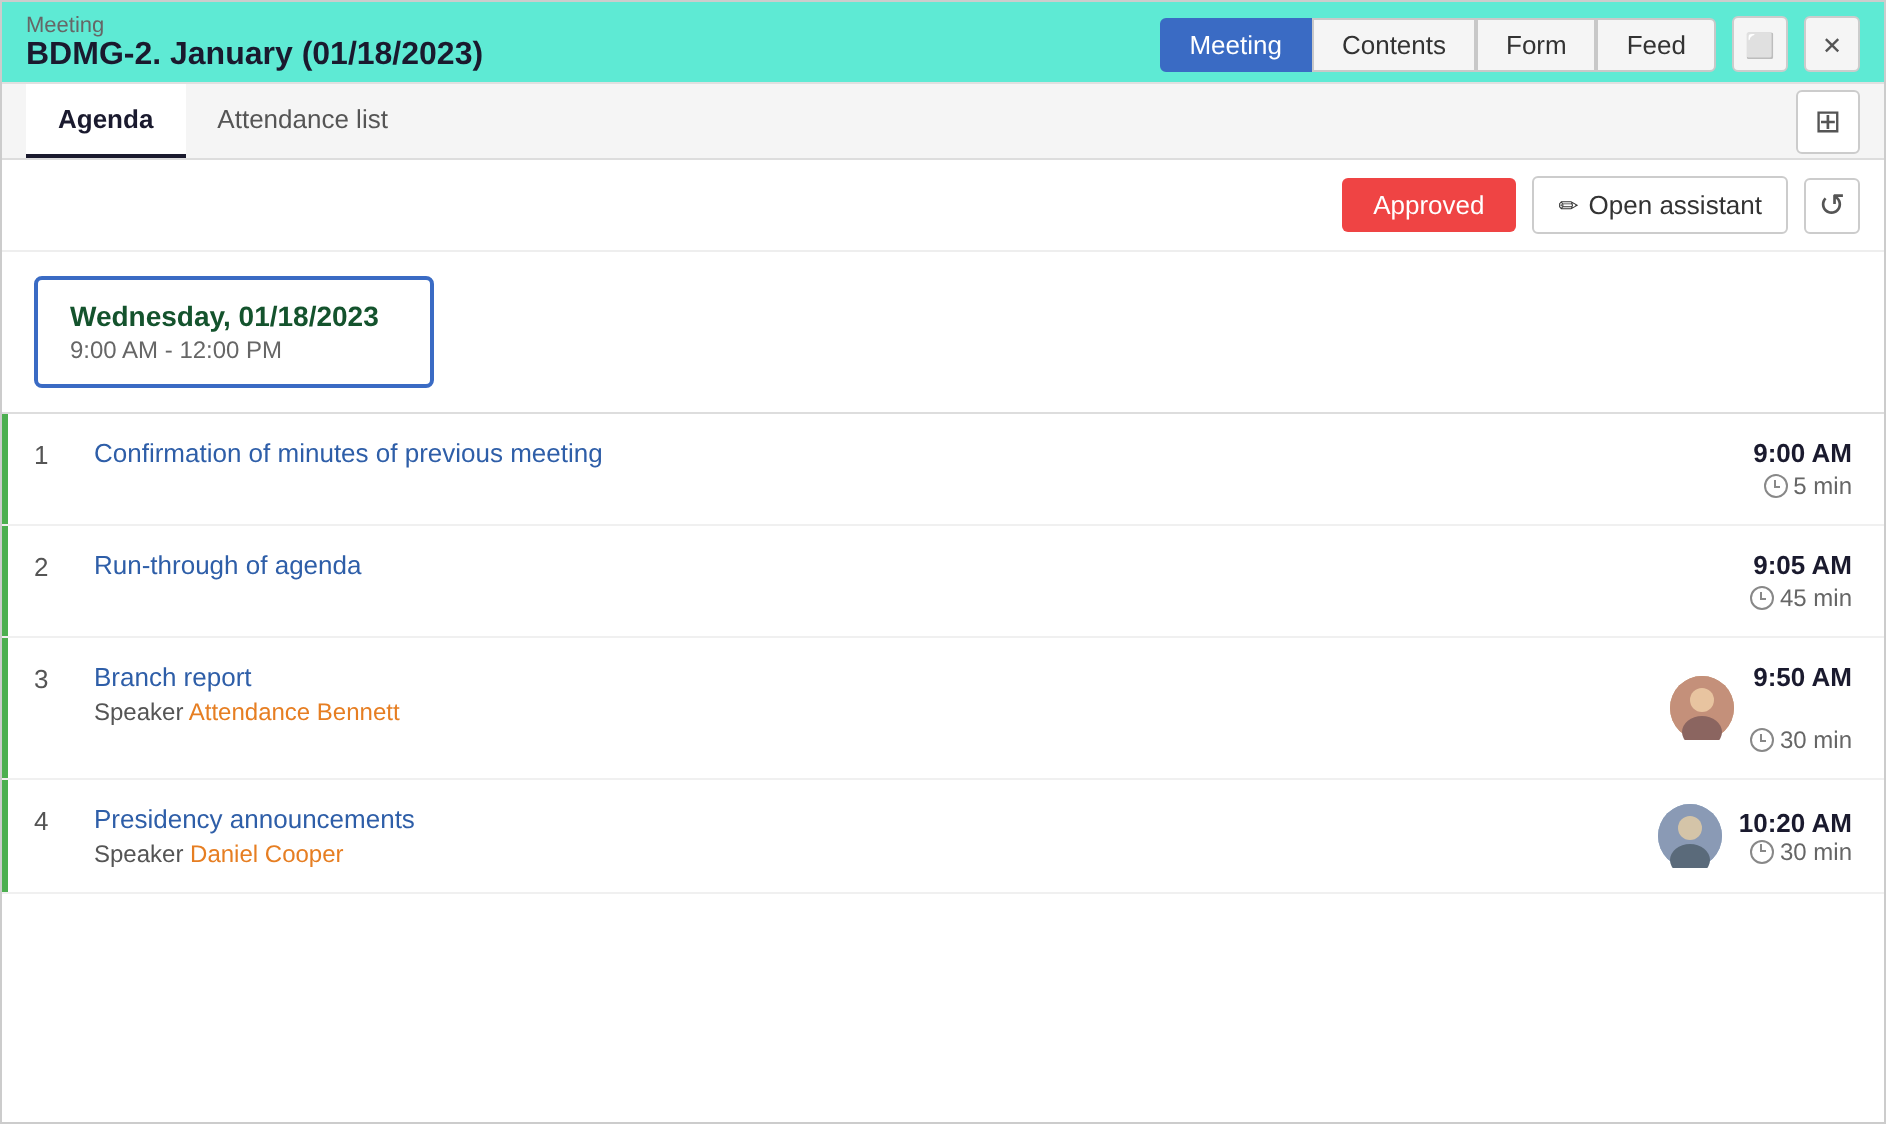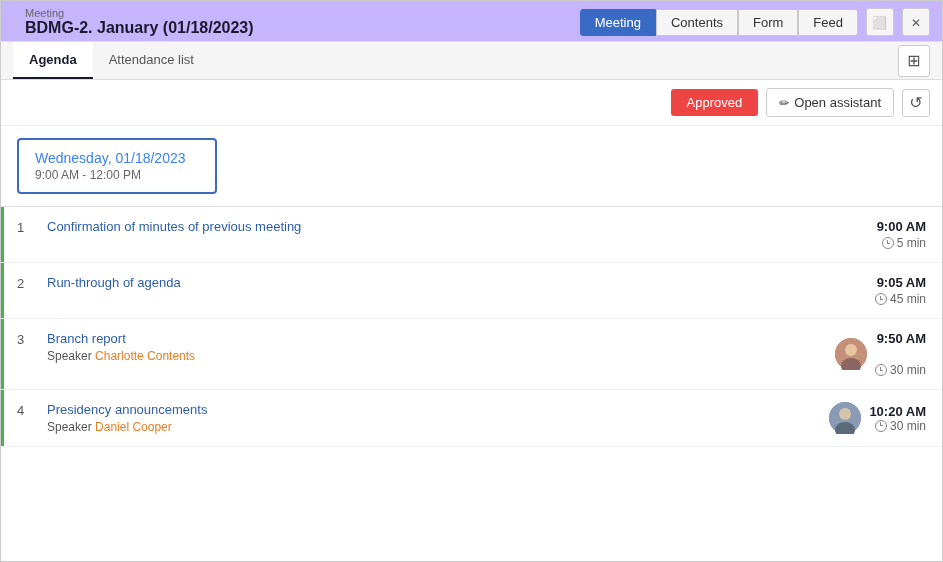--- a/index.html
+++ b/index.html
@@ -11,22 +11,22 @@
       background: #fff;
       border: 1px solid #ccc;
       display: flex;
       flex-direction: column;
     }
 
     
     .title-bar {
       display: flex;
       justify-content: space-between;
-      padding: 6px 12px 4px 24px;
-      background: #c4b5fd;
+      padding: 6px 12px 4px 12px;
+      background: #5eead4;
       border-bottom: 1px solid #e0e0e0;
     }
     .title-bar-left {}
     .title-bar-meta {
       font-size: 11px;
       color: #666;
     }
     .title-bar-title {
       font-size: 16px;
       font-weight: 600;
@@ -150,22 +150,22 @@
     }
     .date-card {
       display: inline-block;
       border: 2px solid #3a6bc4;
       border-radius: 4px;
       padding: 10px 16px;
       min-width: 200px;
     }
     .date-card-title {
       font-size: 14px;
-      font-weight: 400;
-      color: #3b82f6;
+      font-weight: 700;
+      color: #14532d;
     }
     .date-card-time {
       font-size: 12px;
       color: #666;
       margin-top: 2px;
     }
 
     
     .agenda-list {
       flex: 1;
@@ -368,21 +368,21 @@
         </div>
       </div>
     </div>
 
     <div class="agenda-item">
       <div class="item-number">3</div>
       <div class="item-body">
         <div class="item-title">Branch report</div>
         <div class="item-speaker">
           <span>Speaker</span>
-          <span class="item-speaker-name">Charlotte Contents</span>
+          <span class="item-speaker-name">Attendance Bennett</span>
         </div>
       </div>
       <div class="item-right" style="flex-direction:row; align-items:center; gap:8px;">
         <div class="avatar-placeholder" title="Charlotte Bennett" style="background:#c8956c;">
           <svg width="32" height="32" viewBox="0 0 32 32">
             <circle cx="16" cy="16" r="16" fill="#c4907a"></circle>
             <circle cx="16" cy="12" r="6" fill="#e8c4a0"></circle>
             <ellipse cx="16" cy="28" rx="10" ry="8" fill="#8b6560"></ellipse>
           </svg>
         </div>

